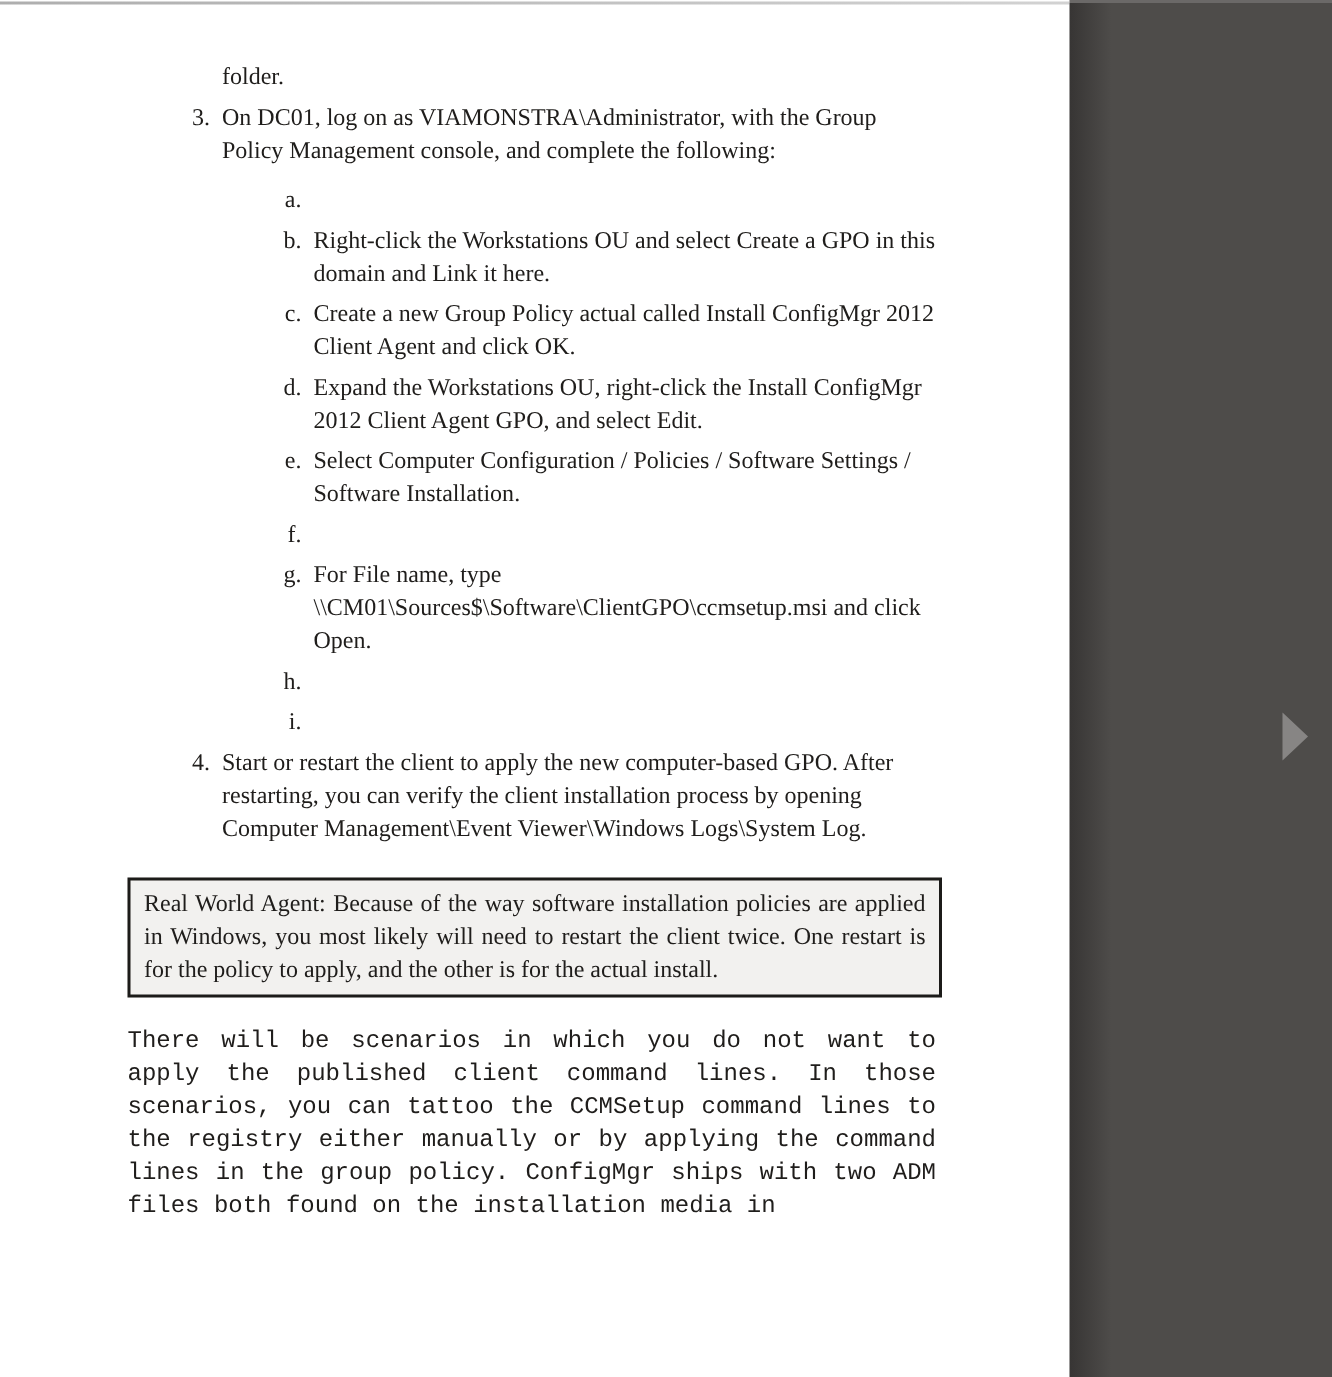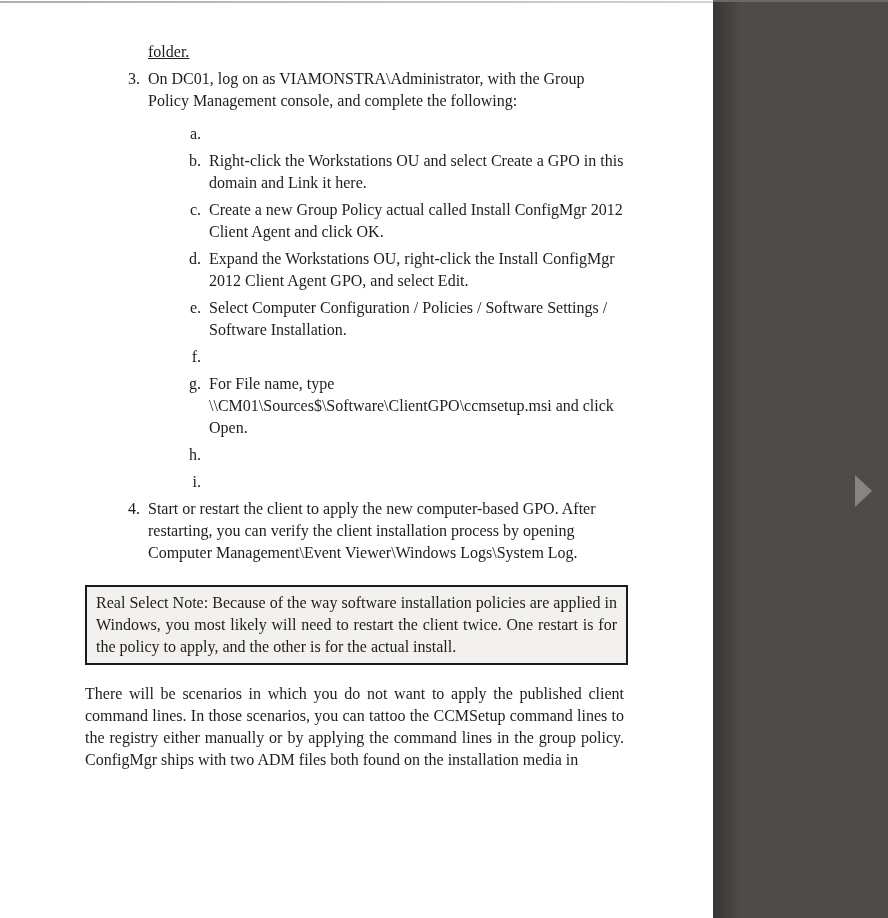--- a/index.html
+++ b/index.html
@@ -18,38 +18,38 @@
     background: var(--page_bg, #ffffff);
   }
   .page::before {
     content: "";
     position: absolute; left: 0; top: 1px; right: 0; height: 2px;
     background: linear-gradient(to right, #aeaeae, #d2d2d2);
   }
   .content {
     position: absolute; left: 85px; top: 41px; width: 543px;
   }
-  .cont-line { margin: 0 0 5px 63px; text-decoration: underline; }
+  .cont-line { margin: 0 0 5px 63px; }
   .li { display: flex; margin-bottom: 5px; }
   .li .marker { flex: 0 0 auto; text-align: right; box-sizing: border-box; }
   .li.top .marker { width: 63px; padding-right: 8px; }
   .li.sub .marker { width: 124px; padding-right: 8px; }
   .li-text { flex: 1 1 auto; }
   .li.top { margin-bottom: 11px; }
   .li.item4 { margin-top: 5px; margin-bottom: 0; }
   .sub-list { margin: 0; }
   .note {
     margin-top: 21px;
     border: 2px solid var(--note_border, #1c1b19);
     background: var(--note_bg, #f2f1ef);
     padding: 5px 9px;
     text-align: justify;
   }
   .note p { margin: 0; }
-  .para { margin: 18px 4px 0 0; text-align: justify; }
+  .para { margin: 18px 4px 0 0; text-align: justify; font-family: Liberation Mono, monospace; }
   .b { font-weight: normal; }
   .panel {
     position: absolute; left: 713px; top: 0;
     width: 175px; height: 918px;
     box-sizing: border-box;
     border-top: 2px solid #6b6968;
     background: linear-gradient(to right, #373534 0%, var(--panel_bg, #4e4c4a) 16%, var(--panel_bg, #4e4c4a) 100%);
   }
   .arrow {
     position: absolute; left: 142px; top: 473px;
@@ -107,21 +107,21 @@
           <span class="marker">i.</span>
         </div>
       </div>
 
     <div class="li top item4">
       <span class="marker">4.</span>
       <div class="li-text"><span>Start or restart the client to apply the new computer-based GPO. After restarting, you can verify the client installation process by opening </span><span class="b">Computer Management</span><span>\</span><span class="b">Event Viewer</span><span>\</span><span class="b">Windows Logs</span><span>\</span><span class="b">System Log</span><span>.</span></div>
     </div>
 
     <div class="note">
-      <p><span class="b">Real Select Note:</span><span> Because of the way software installation policies are applied in Windows, you most likely will need to restart the client twice. One restart is for the policy to apply, and the other is for the actual install.</span></p>
+      <p><span class="b">Real World Agent:</span><span> Because of the way software installation policies are applied in Windows, you most likely will need to restart the client twice. One restart is for the policy to apply, and the other is for the actual install.</span></p>
     </div>
 
     <p class="para"><span>There will be scenarios in which you do not want to apply the published client command lines. In those scenarios, you can tattoo the CCMSetup command lines to the registry either manually or by applying the command lines in the group policy. ConfigMgr ships with two ADM files both found on the installation media in</span></p>
 
   </div>
 </div>
 
 <div class="panel">
   <div class="arrow"></div>
 </div>

